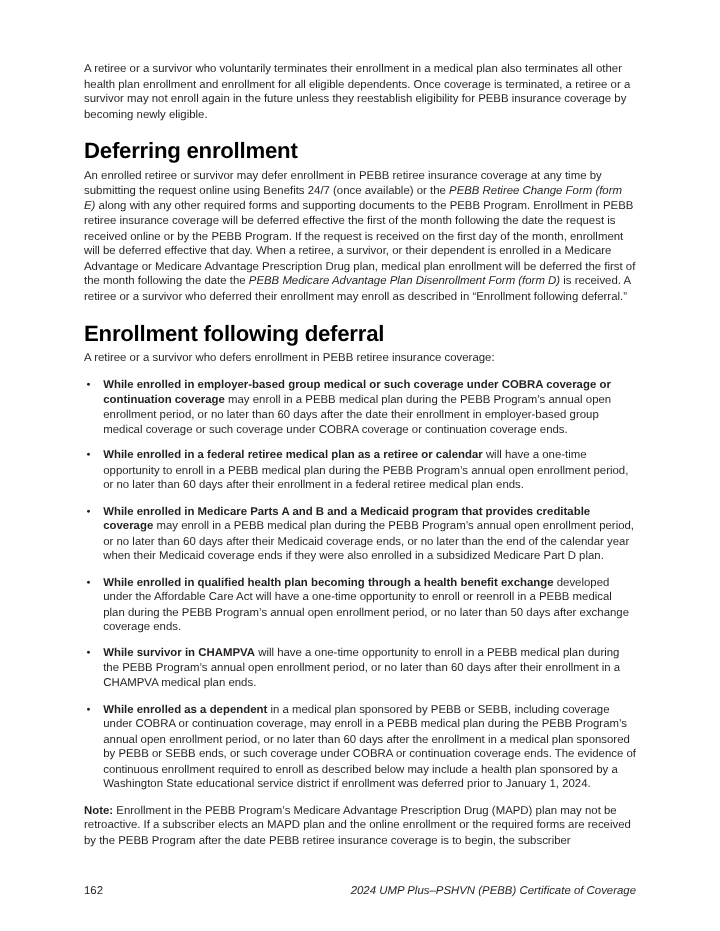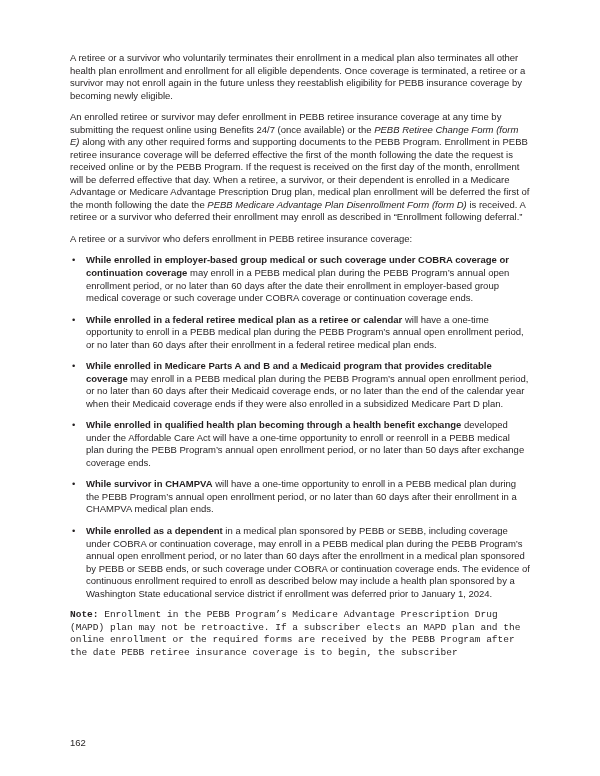--- a/index.html
+++ b/index.html
@@ -24,40 +24,42 @@
     margin:13px 0 5px 0;
     line-height:1.15;
     letter-spacing:-0.2px;
   }
   .b { font-weight:700;text-align:right; }
   .i { font-style:italic; }
   .bullet-list { margin:2px 0 0 0; }
   .bullet-item { display:flex; margin:0 0 9px 0; }
   .bullet-marker { flex:0 0 14px; padding-left:2px; }
   .bullet-content { flex:1; }
-  .note-para { margin-top:3px;font-family:Liberation Mono, monospace; }
+  .note-para { margin-top:3px; }
   .footer {
     position:absolute;
     left:70px; right:70px; bottom:26px;
     display:flex;
     justify-content:space-between;
     align-items:flex-start;
     font-size:9.5px;
   }
 </style>
 </head>
 <body>
 
 <div class="page">
 
   <p>A retiree or a survivor who voluntarily terminates their enrollment in a medical plan also terminates all other health plan enrollment and enrollment for all eligible dependents. Once coverage is terminated, a retiree or a survivor may not enroll again in the future unless they reestablish eligibility for PEBB insurance coverage by becoming newly eligible.</p>
 
+  <h1>Deferring enrollment</h1>
 
   <p><span>An enrolled retiree or survivor may defer enrollment in PEBB retiree insurance coverage at any time by submitting the request online using Benefits 24/7 (once available) or the </span><span class="i">PEBB Retiree Change Form (form E)</span><span> along with any other required forms and supporting documents to the PEBB Program. Enrollment in PEBB retiree insurance coverage will be deferred effective the first of the month following the date the request is received online or by the PEBB Program. If the request is received on the first day of the month, enrollment will be deferred effective that day. When a retiree, a survivor, or their dependent is enrolled in a Medicare Advantage or Medicare Advantage Prescription Drug plan, medical plan enrollment will be deferred the first of the month following the date the </span><span class="i">PEBB Medicare Advantage Plan Disenrollment Form (form D)</span><span> is received.  A retiree or a survivor who deferred their enrollment may enroll as described in “Enrollment following deferral.”</span></p>
 
+  <h1>Enrollment following deferral</h1>
 
   <p>A retiree or a survivor who defers enrollment in PEBB retiree insurance coverage:</p>
 
   <div class="bullet-list">
 
     <div class="bullet-item">
       <span class="bullet-marker">•</span>
       <span class="bullet-content"><span class="b">While enrolled in employer-based group medical or such coverage under COBRA coverage or continuation coverage</span><span> may enroll in a PEBB medical plan during the PEBB Program’s annual open enrollment period, or no later than 60 days after the date their enrollment in employer-based group medical coverage or such coverage under COBRA coverage or continuation coverage ends.</span></span>
     </div>
 
@@ -85,15 +87,16 @@
       <span class="bullet-marker">•</span>
       <span class="bullet-content"><span class="b">While enrolled as a dependent</span><span> in a medical plan sponsored by PEBB or SEBB, including coverage under COBRA or continuation coverage, may enroll in a PEBB medical plan during the PEBB Program’s annual open enrollment period, or no later than 60 days after the enrollment in a medical plan sponsored by PEBB or SEBB ends, or such coverage under COBRA or continuation coverage ends. The evidence of continuous enrollment required to enroll as described below may include a health plan sponsored by a Washington State educational service district if enrollment was deferred prior to January 1, 2024.</span></span>
     </div>
 
   </div>
 
   <p class="note-para"><span class="b">Note:</span><span> Enrollment in the PEBB Program’s Medicare Advantage Prescription Drug (MAPD) plan may not be retroactive. If a subscriber elects an MAPD plan and the online enrollment or the required forms are received by the PEBB Program after the date PEBB retiree insurance coverage is to begin, the subscriber</span></p>
 
   <div class="footer">
     <span>162</span>
+    <span class="i">2024 UMP Plus–PSHVN (PEBB) Certificate of Coverage</span>
   </div>
 
 </div>
 
 </body></html>

